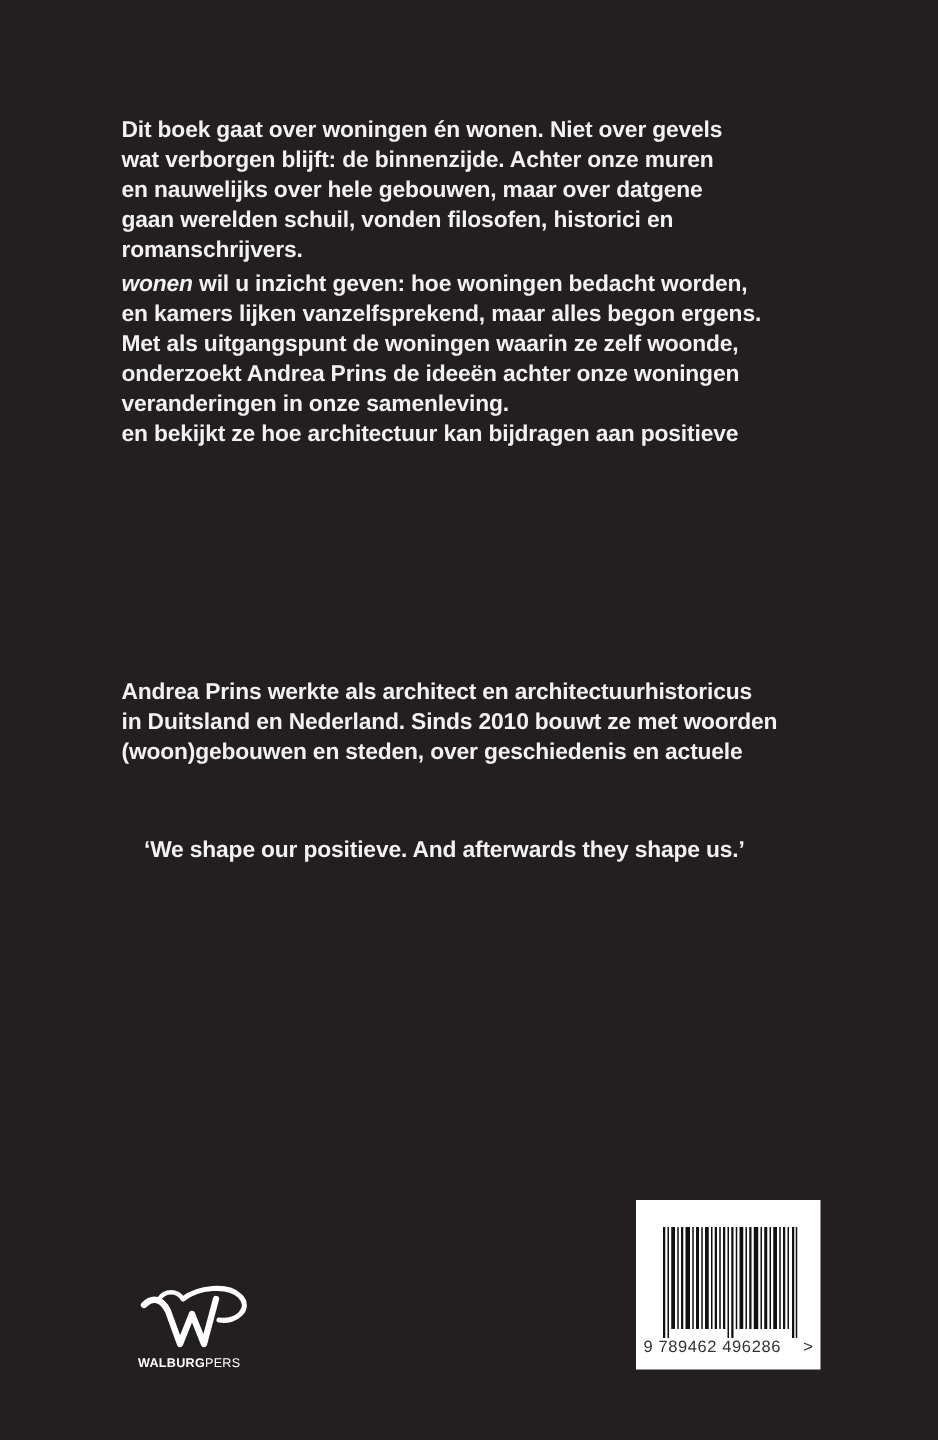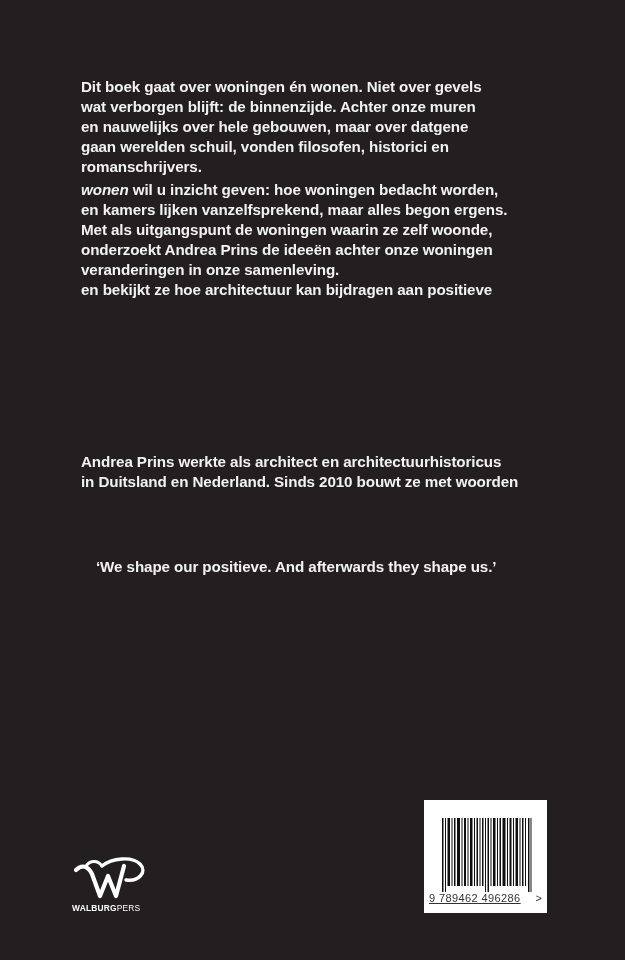--- a/index.html
+++ b/index.html
@@ -30,21 +30,21 @@
       white-space: nowrap;
     }
     #para-1 { top: 77px; }
     #para-2 { top: 180px; }
     #para-3 { top: 417px; margin-top: 35px; }
     #quote-block { top: 557px; left: 96px; }
     .italic { font-style: italic; }
 
     #logo {
       position: absolute;
-      left: 72px;
+      left: 92px;
       top: 856px;
       width: 80px;
       height: 60px;
     }
     #logo svg { display: block; }
     #logo-wordmark {
       position: absolute;
       left: 0;
       top: 47px;
       font-size: 8.4px;
@@ -72,21 +72,20 @@
     }
     #barcode-number {
       position: absolute;
       left: 5px;
       top: 92px;
       font-size: 11px;
       color: #333333;
       font-family: "Liberation Sans", sans-serif;
       letter-spacing: 0.4px;
       white-space: nowrap;
-      text-decoration: underline;
     }
     #barcode-arrow {
       position: absolute;
       right: 5px;
       top: 92px;
       font-size: 11px;
       color: #333333;
     }
   </style>
 </head>
@@ -107,20 +106,21 @@
     <span class="line">en kamers lijken vanzelfsprekend, maar alles begon ergens.</span>
     <span class="line">Met als uitgangspunt de woningen waarin ze zelf woonde,</span>
     <span class="line">onderzoekt Andrea Prins de ideeën achter onze woningen</span>
     <span class="line">veranderingen in onze samenleving.</span>
     <span class="line">en bekijkt ze hoe architectuur kan bijdragen aan positieve</span>
   </div>
 
   <div class="text-block" id="para-3">
     <span class="line">Andrea Prins werkte als architect en architectuurhistoricus</span>
     <span class="line">in Duitsland en Nederland. Sinds 2010 bouwt ze met woorden</span>
+    <span class="line">(woon)gebouwen en steden, over geschiedenis en actuele</span>
   </div>
 
   <div class="text-block" id="quote-block">
     <span class="line">‘We shape our positieve. And afterwards they shape us.’</span>
   </div>
 
   <div id="logo">
     <span>
       <svg width="78" height="46" viewBox="0 0 78 46">
 

